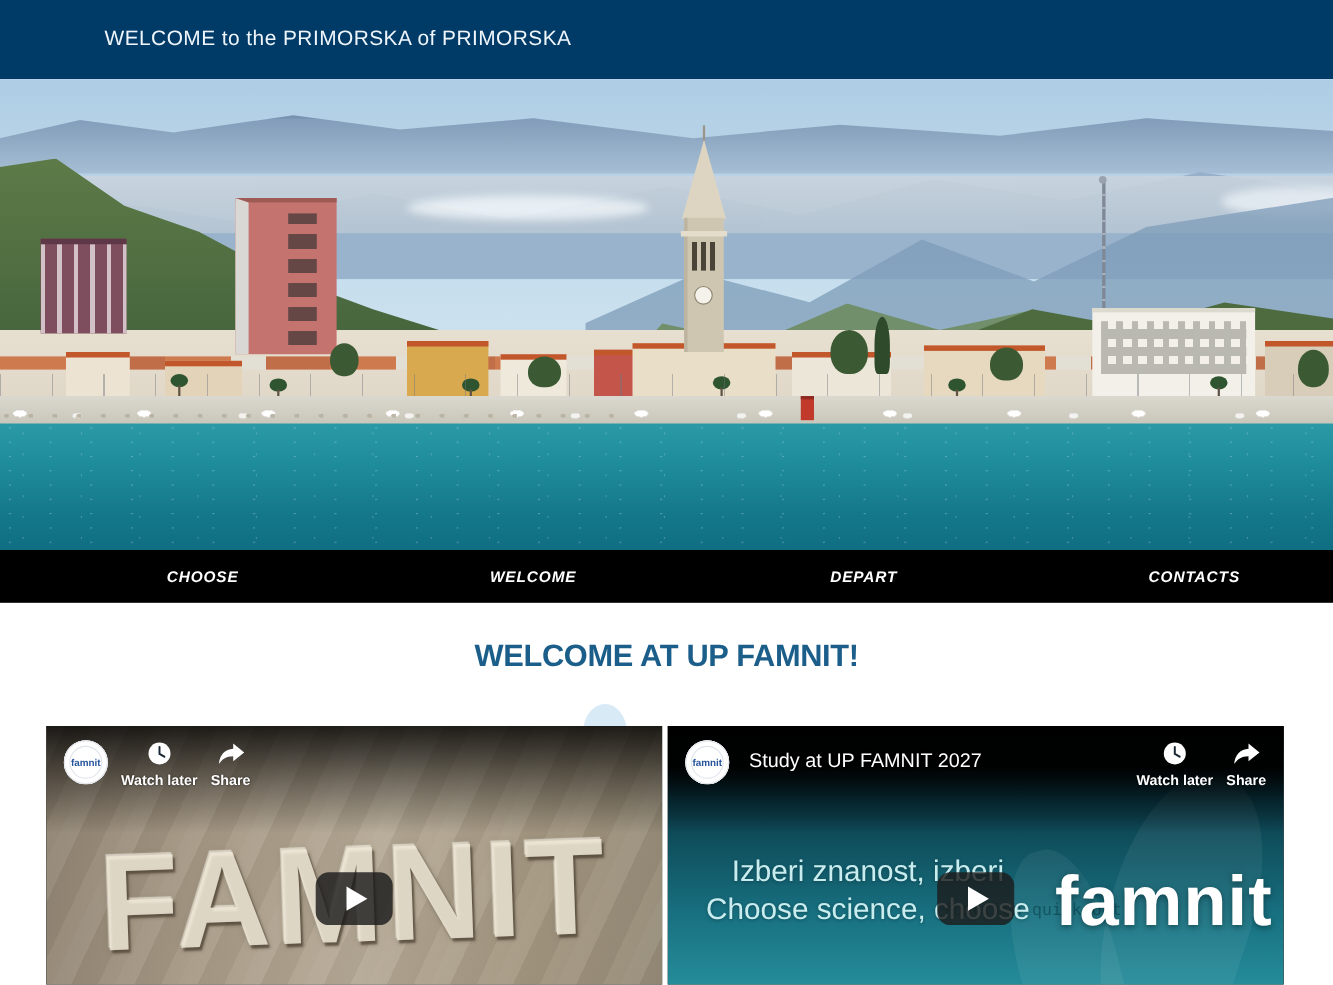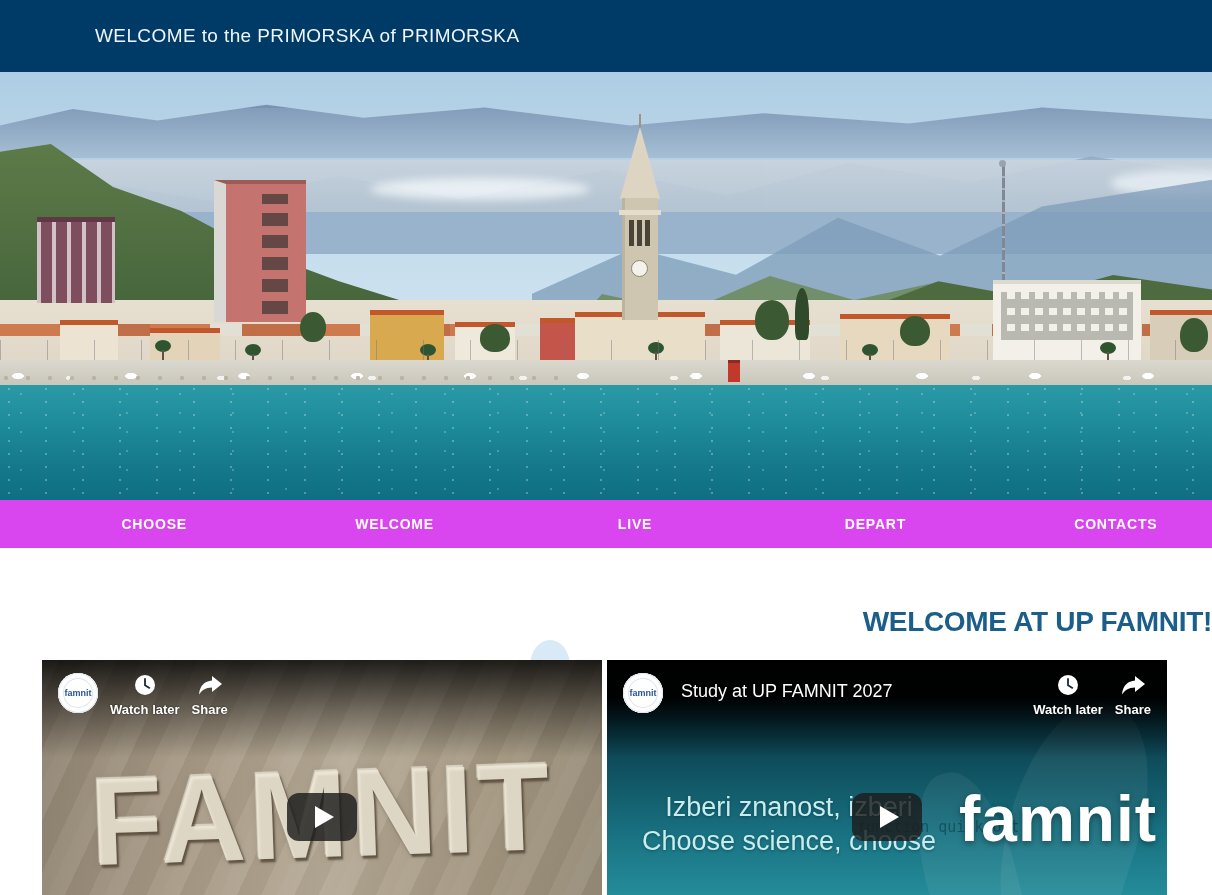--- a/index.html
+++ b/index.html
@@ -107,28 +107,28 @@
   .sea { left:0; right:0; top:313px; height:115px;
     background:linear-gradient(#2b9aa6 0%, #1f8d9c 30%, #15798b 70%, #0f6e82 100%); }
   .sea::before { content:""; position:absolute; inset:0; opacity:.3;
     background-image:radial-gradient(circle 1px at 9px 4px, #e8fbff 80%, transparent 90%);
     background-size:37px 13px; }
   .sea::after { content:""; position:absolute; inset:0; opacity:.22;
     background-image:radial-gradient(circle 1px at 21px 9px, #ffffff 80%, transparent 90%);
     background-size:53px 19px; }
 
   
-  .nav { height:48px; background:#d946ef; overflow:hidden; }
+  .nav { height:48px; background:#000000; overflow:hidden;font-style:italic; }
   .nav-inner { margin-left:34px; width:1202px; height:100%; display:flex; }
   .nav-item { flex:1; display:flex; align-items:center; justify-content:center;
     color:#fff; font-size:14px; font-weight:600; letter-spacing:.8px; text-decoration:none;
     cursor:pointer; }
 
   
-  .welcome { text-align:right; padding-top:58px; }
+  .welcome { text-align:center; padding-top:32px; }
   .welcome h1 { color:#1c5e8a; font-size:28px; font-weight:700; letter-spacing:-.3px; }
 
   
   .videos-wrap { position:relative; width:1212px; }
   .deco-petal { position:absolute; left:530px; top:92px; width:40px; height:52px;
     background:#d8eaf6; border-radius:50% 50% 42% 42%; z-index:0; }
   .videos { position:absolute; left:42px; top:112px; display:flex; gap:5px; z-index:1; }
   .video { position:relative; width:560px; height:315px; overflow:hidden; background:#000; }
 
   
@@ -146,21 +146,21 @@
   
   .promo { position:absolute; inset:0;
     background:linear-gradient(180deg,#000 0%,#07303c 14%,#0e4a58 30%,#187181 55%,#2a96a2 82%,#36a4ae 100%); }
   .promo-leaf { position:absolute; background:rgba(255,255,255,.06); border-radius:48% 52% 40% 60%; }
   .leaf1 { right:30px; top:40px; width:130px; height:270px; transform:rotate(18deg); }
   .leaf2 { right:150px; top:110px; width:90px; height:220px; transform:rotate(-14deg); }
   .code { position:absolute; left:250px; top:102px; font-family:"DejaVu Sans Mono", monospace;
     font-size:15px; line-height:26px; color:rgba(8,62,72,.6); white-space:pre; }
   .code span { display:block; }
   .code span:nth-child(2){ margin-left:18px; } .code span:nth-child(3){ margin-left:36px; }
-  .caption { position:absolute; left:14px; top:130px; width:336px; text-align:center;
+  .caption { position:absolute; left:14px; top:115px; width:336px; text-align:center;
     color:#c9ecef; font-size:27px; line-height:34px; font-weight:400;
     text-shadow:0 1px 3px rgba(0,30,36,.4); }
   .brand-word { position:absolute; left:352px; top:122px; font-size:64px; font-weight:800;
     letter-spacing:1px; color:#fff; text-shadow:0 2px 6px rgba(0,25,30,.5); }
 
   
   .yt-top { position:absolute; left:0; right:0; top:0; height:98px; pointer-events:none;
     background:linear-gradient(rgba(0,0,0,.82), rgba(0,0,0,.35) 55%, rgba(0,0,0,0)); }
   .video.right .yt-top { background:linear-gradient(rgba(0,0,0,.97) 0 38%, rgba(0,0,0,.4) 70%, rgba(0,0,0,0)); }
   .yt-head { position:absolute; left:0; right:0; top:0; padding:13px 16px 0 16px;
@@ -245,21 +245,20 @@
   <div class="redhut"></div>
   <div class="boats"></div>
   <div class="breakwater"></div>
   <div class="sea"></div>
 </div>
 
 <nav class="nav">
   <div class="nav-inner">
     <a class="nav-item">CHOOSE</a>
     <a class="nav-item">WELCOME</a>
-    <a class="nav-item">LIVE</a>
     <a class="nav-item">DEPART</a>
     <a class="nav-item">CONTACTS</a>
   </div>
 </nav>
 
 <section class="videos-wrap">
   <div class="welcome">
     <h1>WELCOME AT UP FAMNIT!</h1>
   </div>
   <div class="deco-petal"></div>

